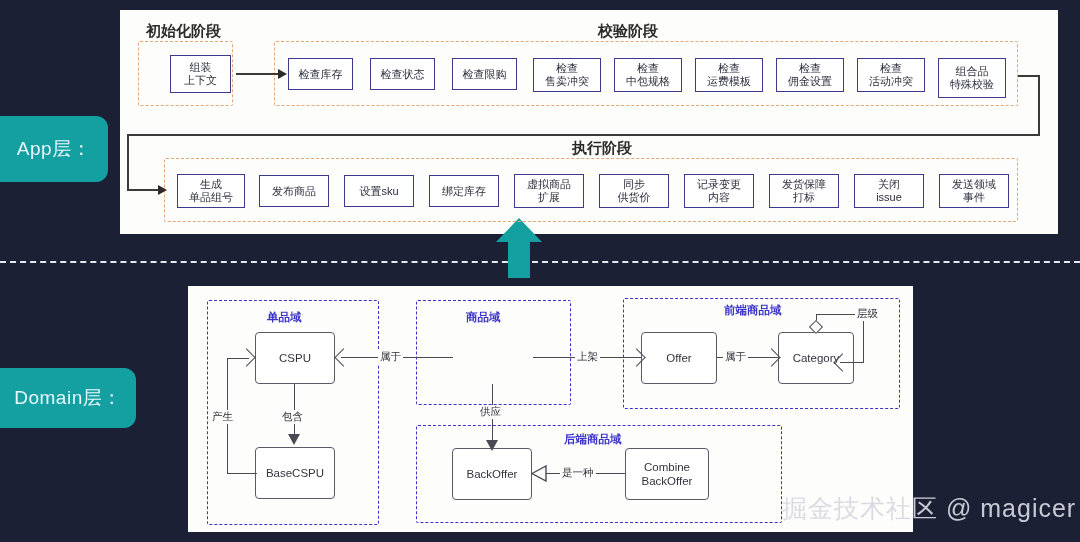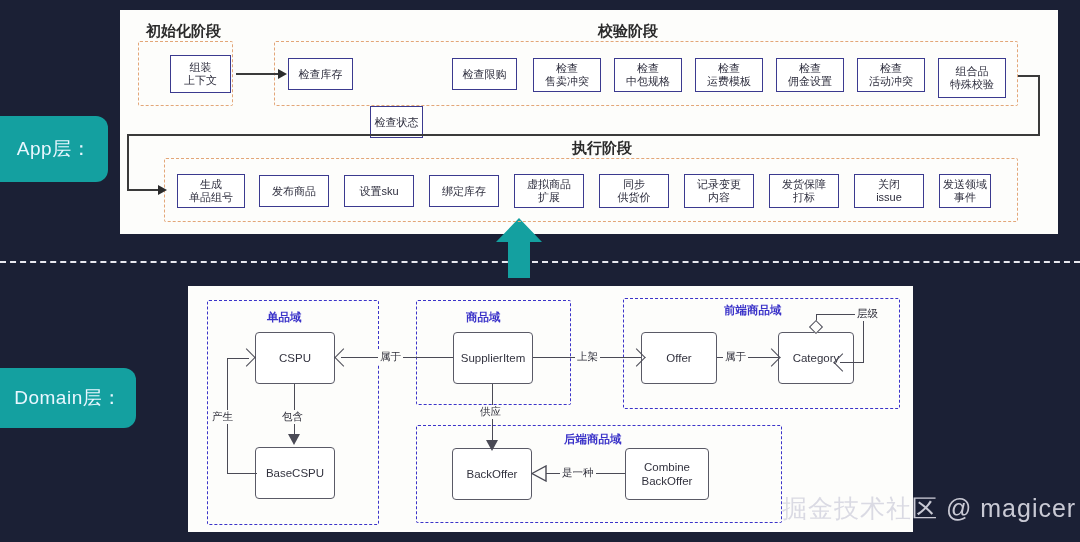--- a/index.html
+++ b/index.html
@@ -150,21 +150,21 @@
   <div class="dashed-group" id="grp-check" style="left:274px; top:41px;  width:744px; height:65px;"></div>
   <div class="dashed-group" id="grp-exec" style="left:164px; top:158px; width:854px; height:64px;"></div>
 
   <div class="node" style="left:170px; top:55px; width:61px; height:38px;">组装
 上下文</div>
 
   <div class="conn h" style="left:236px; top:73px; width:44px;"></div>
   <div class="arrowhead ah-right" style="left:278px; top:69px;"></div>
 
   <div class="node" style="left:288px; top:58px;  width:65px; height:32px;">检查库存</div>
-  <div class="node" style="left:370px; top:58px;  width:53px; height:32px;margin-top:48px;">检查状态</div>
+  <div class="node" style="left:370px; top:58px;  width:65px; height:32px;">检查状态</div>
   <div class="node" style="left:452px; top:58px;  width:65px; height:32px;">检查限购</div>
   <div class="node" style="left:533px; top:58px;  width:68px; height:34px;">检查
 售卖冲突</div>
   <div class="node" style="left:614px; top:58px;  width:68px; height:34px;">检查
 中包规格</div>
   <div class="node" style="left:695px; top:58px;  width:68px; height:34px;">检查
 运费模板</div>
   <div class="node" style="left:776px; top:58px;  width:68px; height:34px;">检查
 佣金设置</div>
   <div class="node" style="left:857px; top:58px;  width:68px; height:34px;">检查
@@ -187,36 +187,35 @@
   <div class="node" style="left:514px; top:174px; width:70px; height:34px;">虚拟商品
 扩展</div>
   <div class="node" style="left:599px; top:174px; width:70px; height:34px;">同步
 供货价</div>
   <div class="node" style="left:684px; top:174px; width:70px; height:34px;">记录变更
 内容</div>
   <div class="node" style="left:769px; top:174px; width:70px; height:34px;">发货保障
 打标</div>
   <div class="node" style="left:854px; top:174px; width:70px; height:34px;">关闭
 issue</div>
-  <div class="node" style="left:939px; top:174px; width:52px; height:34px;">发送领域
+  <div class="node" style="left:939px; top:174px; width:70px; height:34px;">发送领域
 事件</div>
 
   <div class="dbox" style="left:207px; top:300px; width:172px; height:225px;"></div>
   <div class="dbox" style="left:416px; top:300px; width:155px; height:105px;"></div>
   <div class="dbox" style="left:623px; top:298px; width:277px; height:111px;"></div>
   <div class="dbox" style="left:416px; top:425px; width:366px; height:98px;"></div>
 
   <div class="dbox-title" style="left:267px; top:310px;">单品域</div>
   <div class="dbox-title" style="left:466px; top:310px;">商品域</div>
   <div class="dbox-title" style="left:724px; top:303px;">前端商品域</div>
   <div class="dbox-title" style="left:564px; top:432px;">后端商品域</div>
 
   <div class="ent" style="left:255px; top:332px; width:80px; height:52px;">CSPU</div>
   <div class="ent" style="left:255px; top:447px; width:80px; height:52px;">BaseCSPU</div>
-  <div class="ent" style="left:453px; top:332px; width:80px; height:52px;">SupplierItem</div>
   <div class="ent" style="left:641px; top:332px; width:76px; height:52px;">Offer</div>
   <div class="ent" style="left:778px; top:332px; width:76px; height:52px;">Category</div>
   <div class="ent" style="left:452px; top:448px; width:80px; height:52px;">BackOffer</div>
   <div class="ent" style="left:625px; top:448px; width:84px; height:52px;">Combine
 BackOffer</div>
 
   <div class="dline h" style="left:227px; top:473px; width:30px;"></div>
   <div class="dline v" style="left:227px; top:358px; height:116px;"></div>
   <div class="dline h" style="left:227px; top:358px; width:22px;"></div>
   <div class="open-right" style="left:240px; top:351px;"></div>

